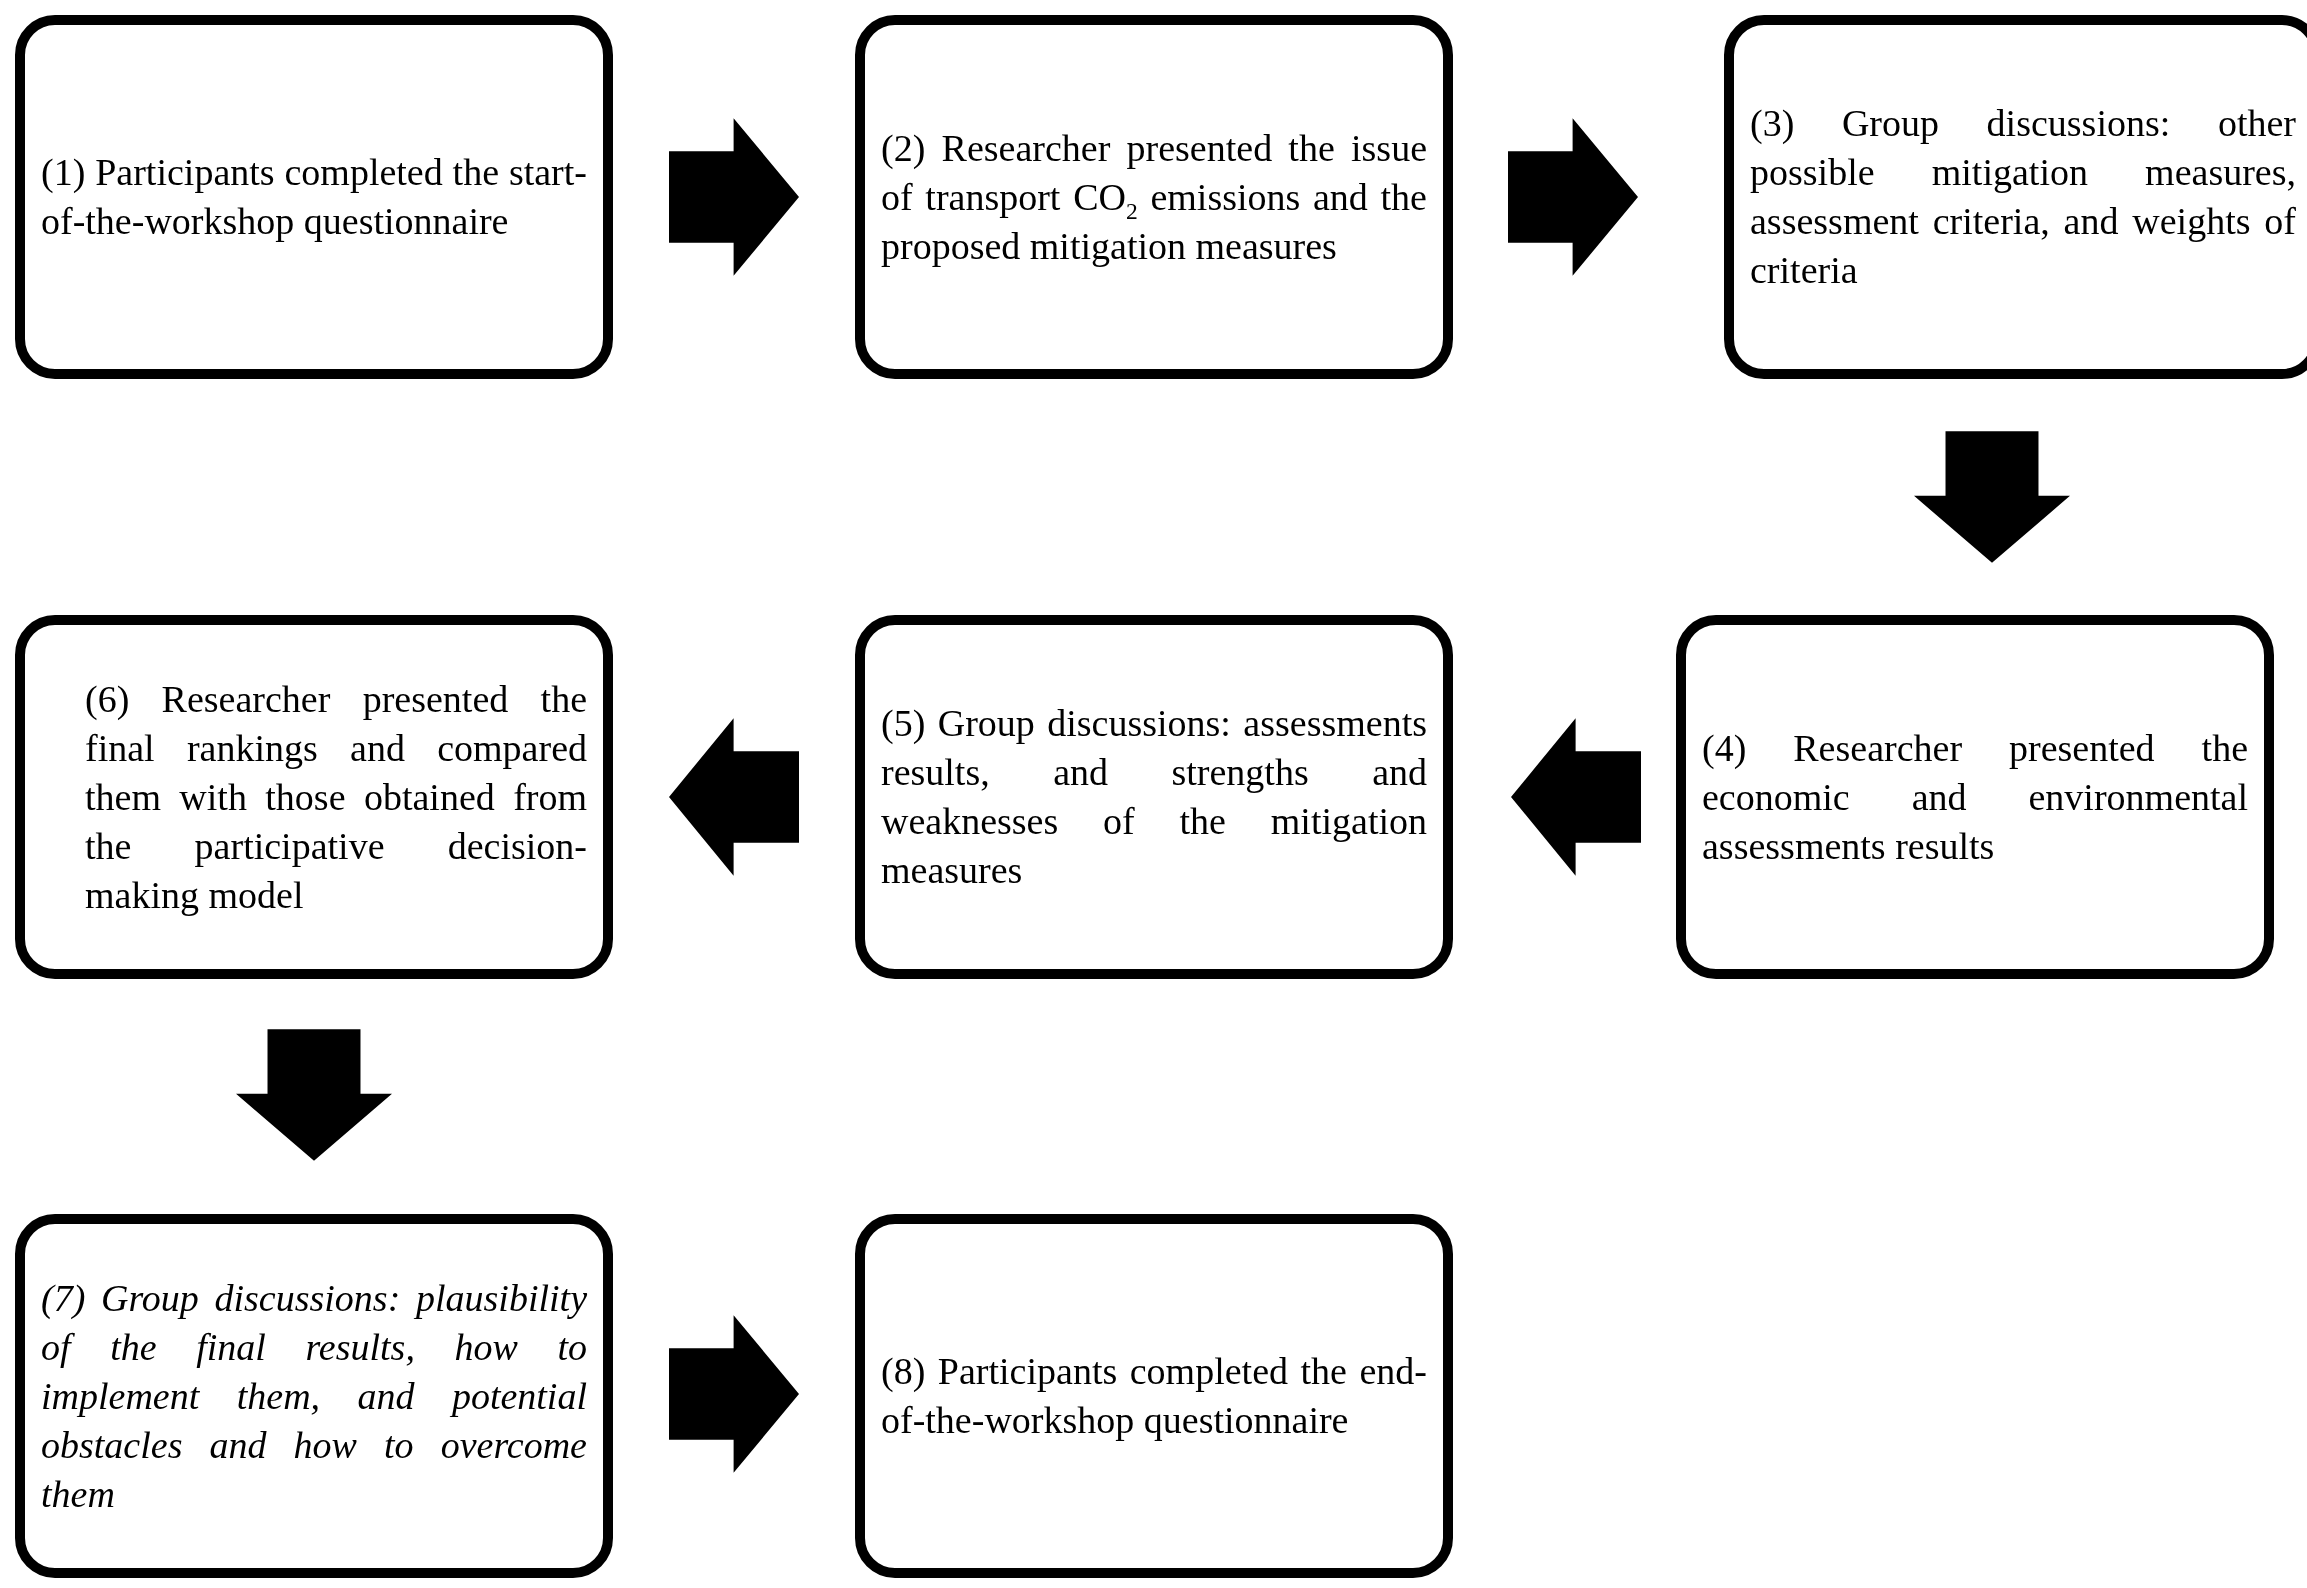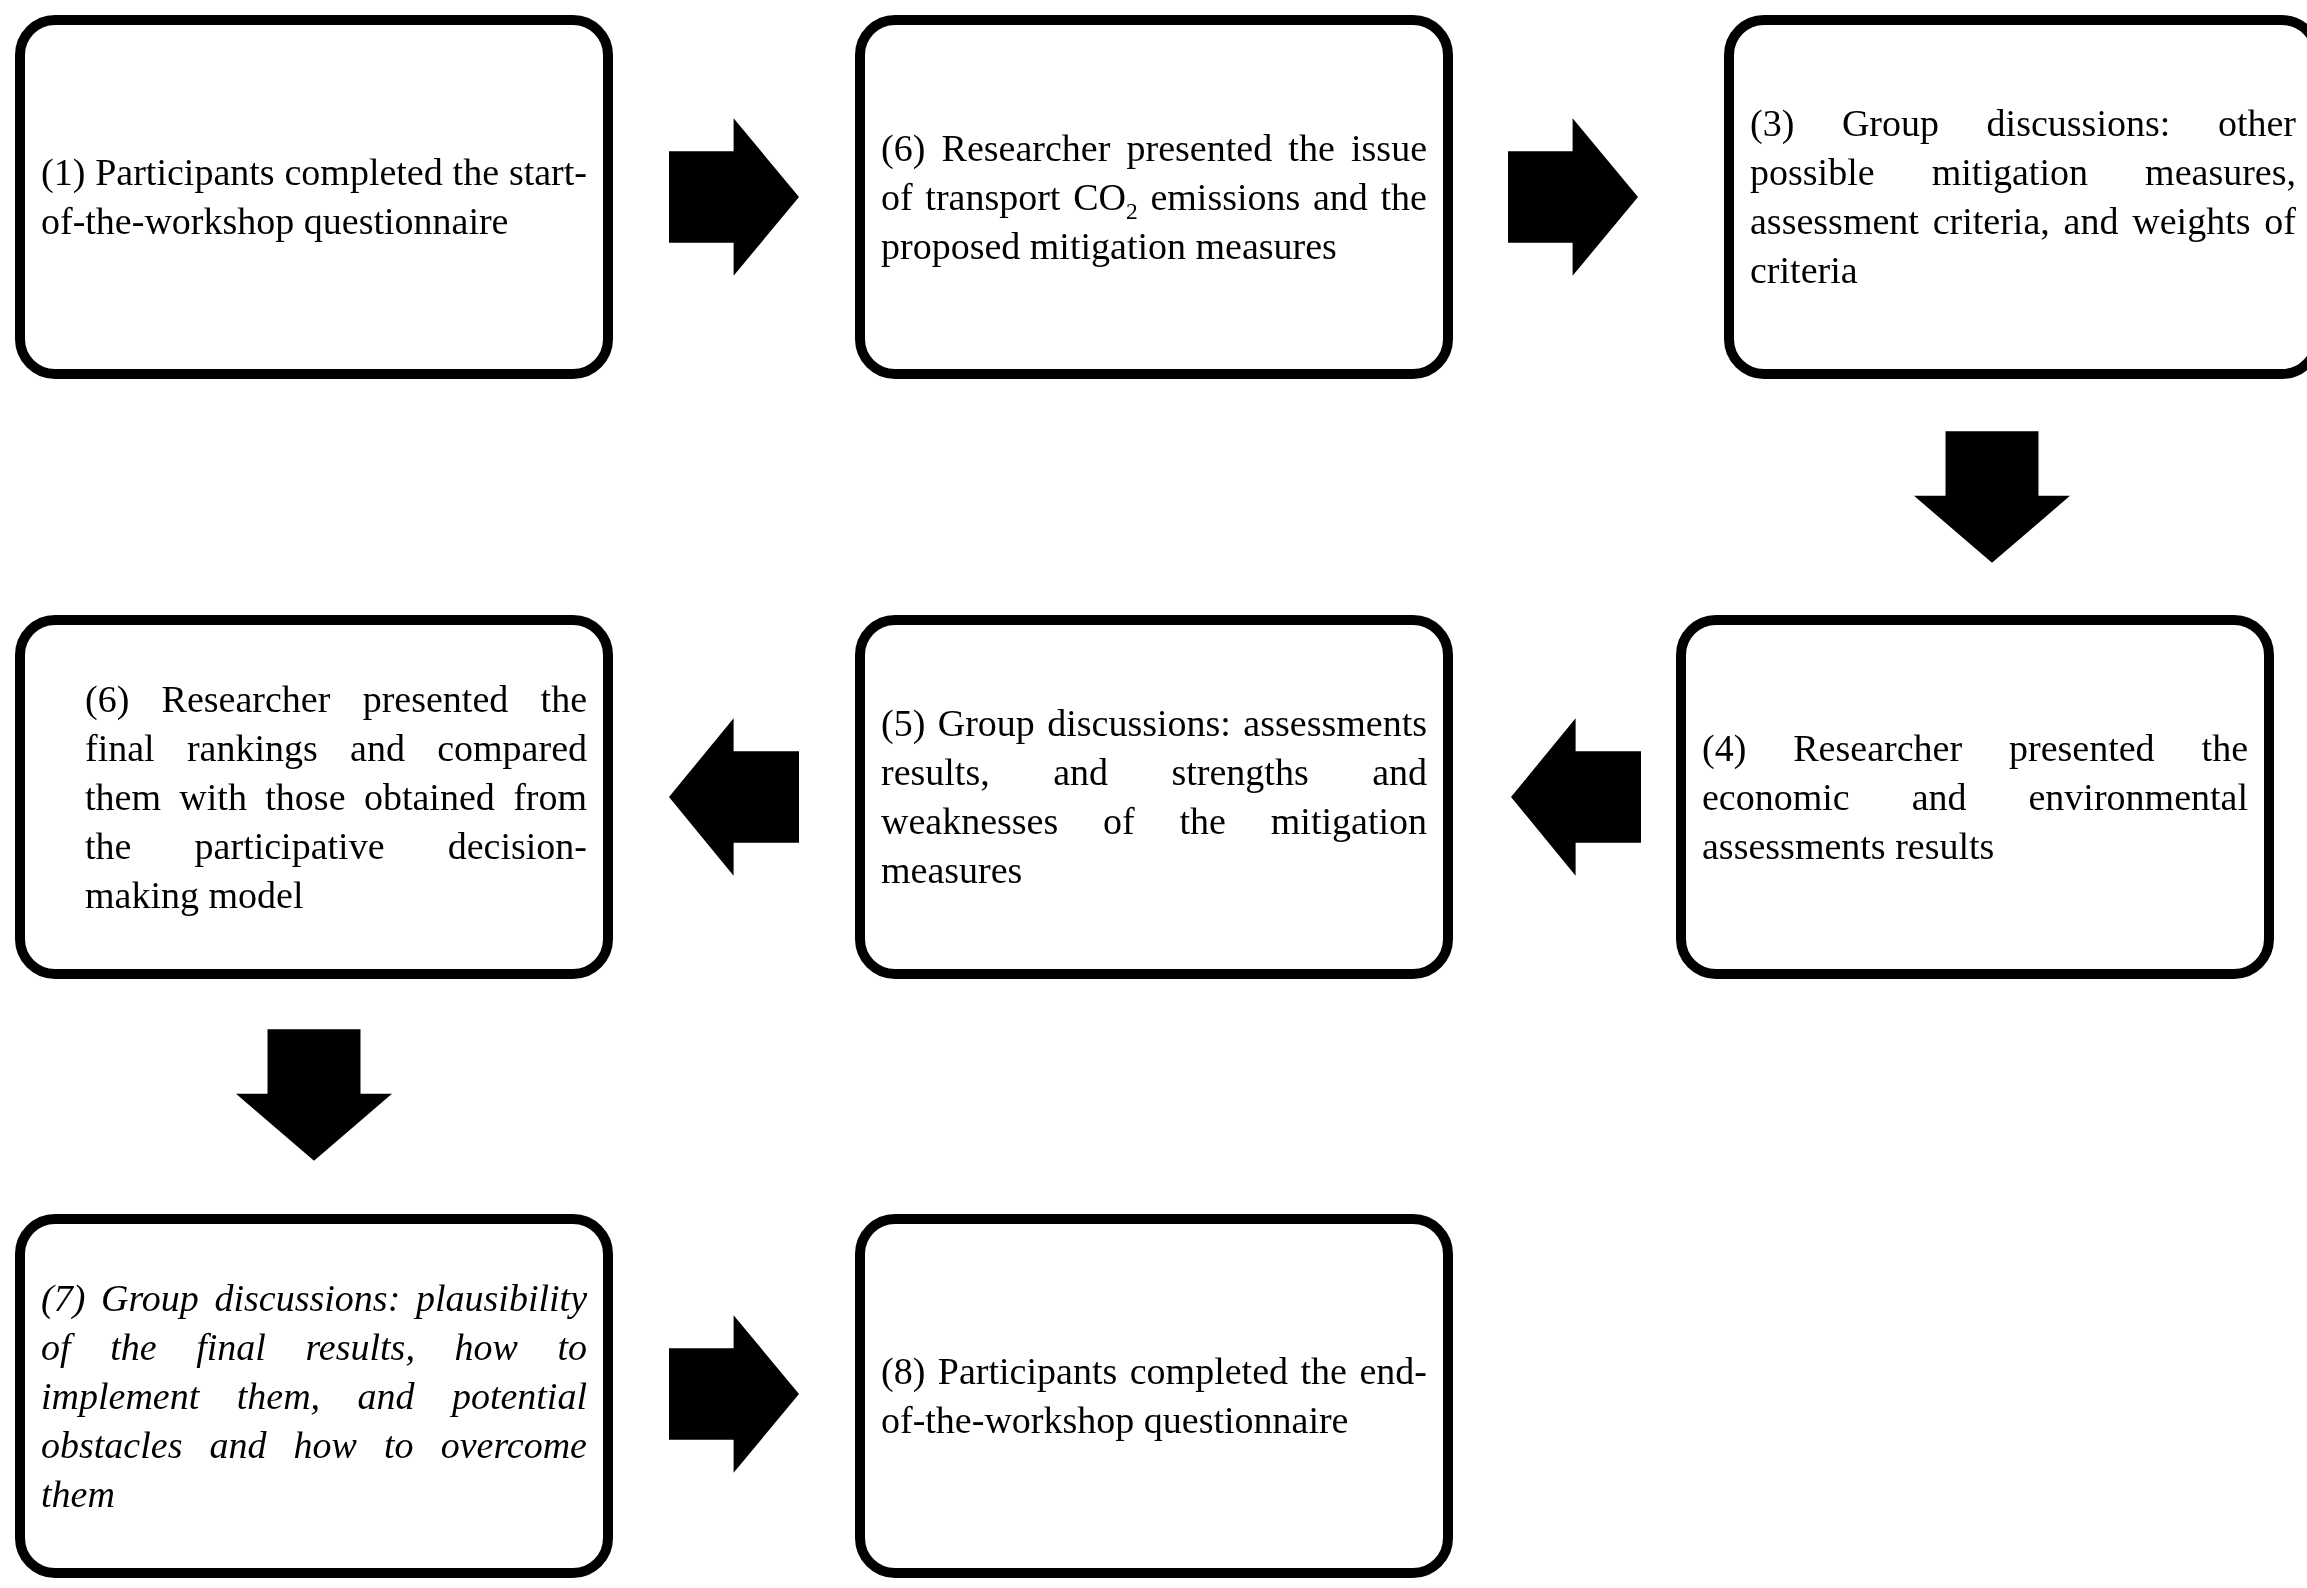--- a/index.html
+++ b/index.html
@@ -70,21 +70,21 @@
     <p>(1) Participants completed the start-of-the-workshop questionnaire</p>
   </div>
 
   <div class="arrow a12">
     <svg width="130" height="158" viewBox="0 0 165 200" aria-hidden="true">
       <polygon points="0,42 82,42 82,0 165,100 82,200 82,158 0,158"></polygon>
     </svg>
   </div>
 
   <div class="box r1c2">
-    <p><span>(6) Researcher presented the issue of transport CO</span><sub>2</sub><span> emissions and the proposed mitigation measures</span></p>
+    <p><span>(2) Researcher presented the issue of transport CO</span><sub>2</sub><span> emissions and the proposed mitigation measures</span></p>
   </div>
 
   <div class="arrow a23">
     <svg width="130" height="158" viewBox="0 0 165 200" aria-hidden="true">
       <polygon points="0,42 82,42 82,0 165,100 82,200 82,158 0,158"></polygon>
     </svg>
   </div>
 
   <div class="box r1c3">
     <p>(3) Group discussions: other possible mitigation measures, assessment criteria, and weights of criteria</p>

